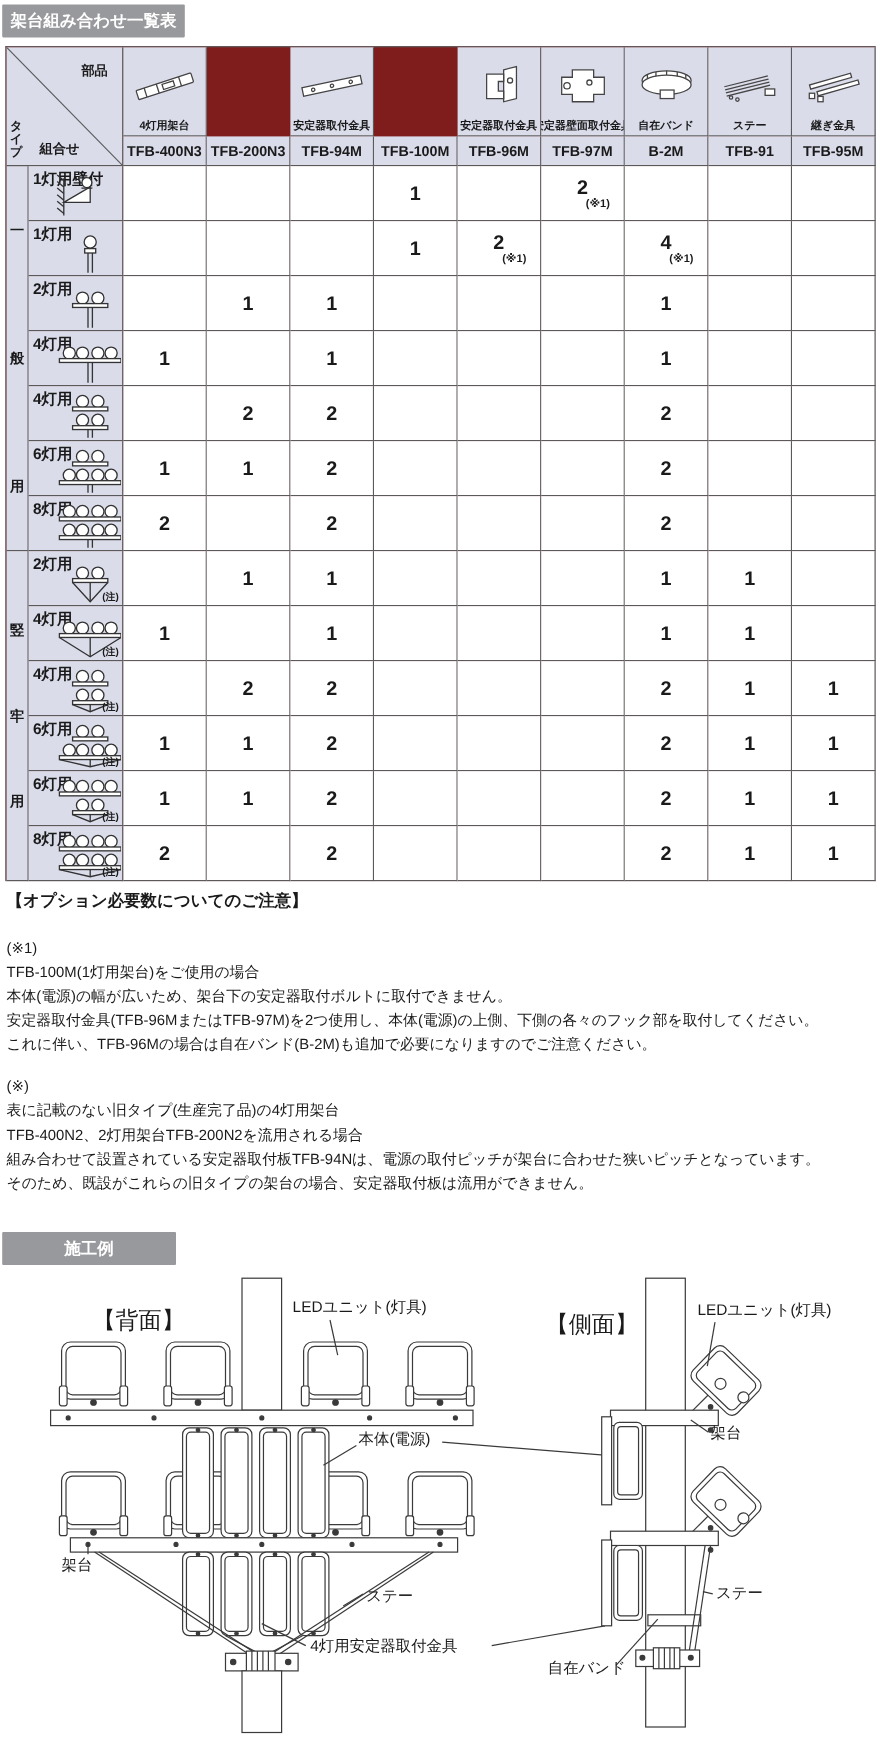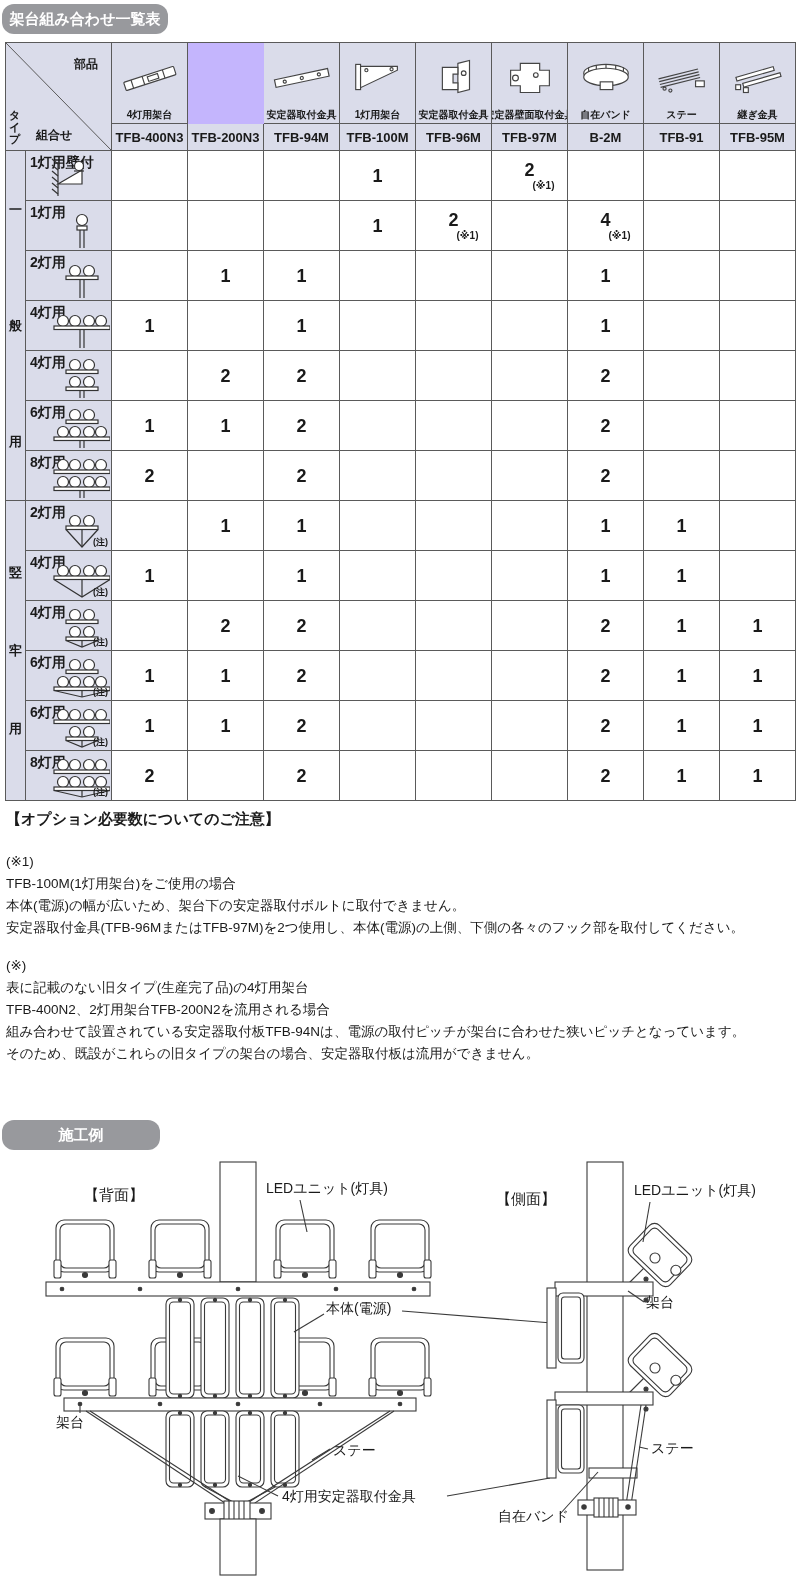--- a/index.html
+++ b/index.html
@@ -5,29 +5,29 @@
   :root{
     --border:#5a5a5a;
     --header-bg:#dadcea;
     --badge-bg:#98999d;
     --ink:#1a1a1a;
   }
   html,body{margin:0;padding:0;background:#fff;}
   #canvas{position:relative;width:800px;height:1580px;background:#fff;overflow:hidden;
           font-family:"Liberation Sans","DejaVu Sans",sans-serif;color:var(--ink);}
   .badge{position:absolute;background:var(--badge-bg);color:#fff;font-size:15px;font-weight:bold;
-         border-radius:12px;display:flex;align-items:center;justify-content:center;height:30px;}
+         border-radius:1px;display:flex;align-items:center;justify-content:center;height:30px;}
   #badge-table{left:2px;top:4px;width:166px;}
   #badge-example{left:2px;top:1120px;width:158px;}
 
   
   #combo-grid{position:absolute;left:5px;top:42px;width:790px;display:grid;
     grid-template-columns:20px 86px repeat(9,1fr);
     grid-template-rows:81px 27px repeat(13,50px);
-    border-top:1px solid var(--border);border-left:1px solid var(--border);background:#c4b5fd;}
+    border-top:1px solid var(--border);border-left:1px solid var(--border);background:#7f1d1d;}
   .cell{border-right:1px solid var(--border);border-bottom:1px solid var(--border);box-sizing:border-box;}
   #corner-cell{grid-column:1 / span 2;grid-row:1 / span 2;position:relative;background:var(--header-bg);}
   #corner-cell svg{position:absolute;inset:0;}
   .corner-parts{position:absolute;top:13px;right:13px;font-size:12px;font-weight:bold;}
   .corner-combo{position:absolute;bottom:6px;left:30px;font-size:12px;font-weight:bold;}
   .corner-type{position:absolute;left:3px;bottom:5px;font-size:11px;font-weight:bold;
                display:flex;flex-direction:column;line-height:12px;align-items:center;}
   .head-cell{background:var(--header-bg);display:flex;flex-direction:column;align-items:center;
              justify-content:flex-end;padding:2px 1px 3px 1px;overflow:hidden;}
   .picon{flex:1;display:flex;align-items:center;justify-content:center;}
@@ -50,21 +50,21 @@
   
   #notes{position:absolute;left:6px;top:810px;width:788px;}
   #notes-heading{font-size:15px;font-weight:bold;margin:0 0 22px 0;}
   .note-block{margin-bottom:16px;font-size:13.5px;line-height:22px;}
   .note-line{white-space:nowrap;}
 
   
   #diagram{position:absolute;left:0;top:1150px;width:800px;height:430px;}
   #diagram svg{position:absolute;inset:0;}
   .dlabel{position:absolute;font-size:14px;white-space:nowrap;}
-  .dtitle{font-size:15px;}
+  .dtitle{font-size:21px;}
 </style>
 </head>
 <body>
 
 <div id="canvas">
 
   <div class="badge" id="badge-table">
     <span>架台組み合わせ一覧表</span>
   </div>
 
@@ -109,33 +109,20 @@
                 <circle cx="14" cy="21" r="1.6"></circle>
                 <circle cx="32" cy="21" r="1.6"></circle>
                 <circle cx="50" cy="21" r="1.6"></circle>
               </g>
             </g>
           </svg>
         </div>
         <div class="pname">安定器取付金具</div>
       </div>
       <div class="cell code-cell" style="grid-area: 2 / 5;">TFB-94M</div>
-      <div class="cell head-cell" style="grid-area: 1 / 6;">
-        <div class="picon">
-          <svg viewBox="0 0 64 40" width="62" height="40">
-            <g stroke="#444" stroke-width="1.2" fill="none">
-              <rect x="9" y="7" width="5" height="26" fill="#fff"></rect>
-              <path d="M14 9 L52 9 L52 13 L14 31 Z" fill="#fff"></path>
-              <circle cx="20" cy="13" r="1.6"></circle>
-              <circle cx="46" cy="12" r="1.6"></circle>
-            </g>
-          </svg>
-        </div>
-        <div class="pname">1灯用架台</div>
-      </div>
       <div class="cell code-cell" style="grid-area: 2 / 6;">TFB-100M</div>
       <div class="cell head-cell" style="grid-area: 1 / 7;">
         <div class="picon">
           <svg viewBox="0 0 64 40" width="62" height="40">
             <g stroke="#444" stroke-width="1.2" fill="none">
               <path d="M36 6 L48 3 L48 33 L36 36 Z" fill="#fff"></path>
               <path d="M20 10 h16 v7 h-5 v9 h5 v7 H20 Z" fill="#fff"></path>
               <circle cx="42" cy="16" r="2.4"></circle>
             </g>
           </svg>
@@ -649,20 +636,21 @@
     </div>
 
   <div id="notes">
     <div id="notes-heading">【オプション必要数についてのご注意】</div>
 
   <div class="note-block">
         <div class="note-line">(※1)</div>
         <div class="note-line">TFB-100M(1灯用架台)をご使用の場合</div>
         <div class="note-line">本体(電源)の幅が広いため、架台下の安定器取付ボルトに取付できません。</div>
         <div class="note-line">安定器取付金具(TFB-96MまたはTFB-97M)を2つ使用し、本体(電源)の上側、下側の各々のフック部を取付してください。</div>
+        <div class="note-line">これに伴い、TFB-96Mの場合は自在バンド(B-2M)も追加で必要になりますのでご注意ください。</div>
       </div>
       <div class="note-block">
         <div class="note-line">(※)</div>
         <div class="note-line">表に記載のない旧タイプ(生産完了品)の4灯用架台</div>
         <div class="note-line">TFB-400N2、2灯用架台TFB-200N2を流用される場合</div>
         <div class="note-line">組み合わせて設置されている安定器取付板TFB-94Nは、電源の取付ピッチが架台に合わせた狭いピッチとなっています。</div>
         <div class="note-line">そのため、既設がこれらの旧タイプの架台の場合、安定器取付板は流用ができません。</div>
       </div>
     </div>
 

